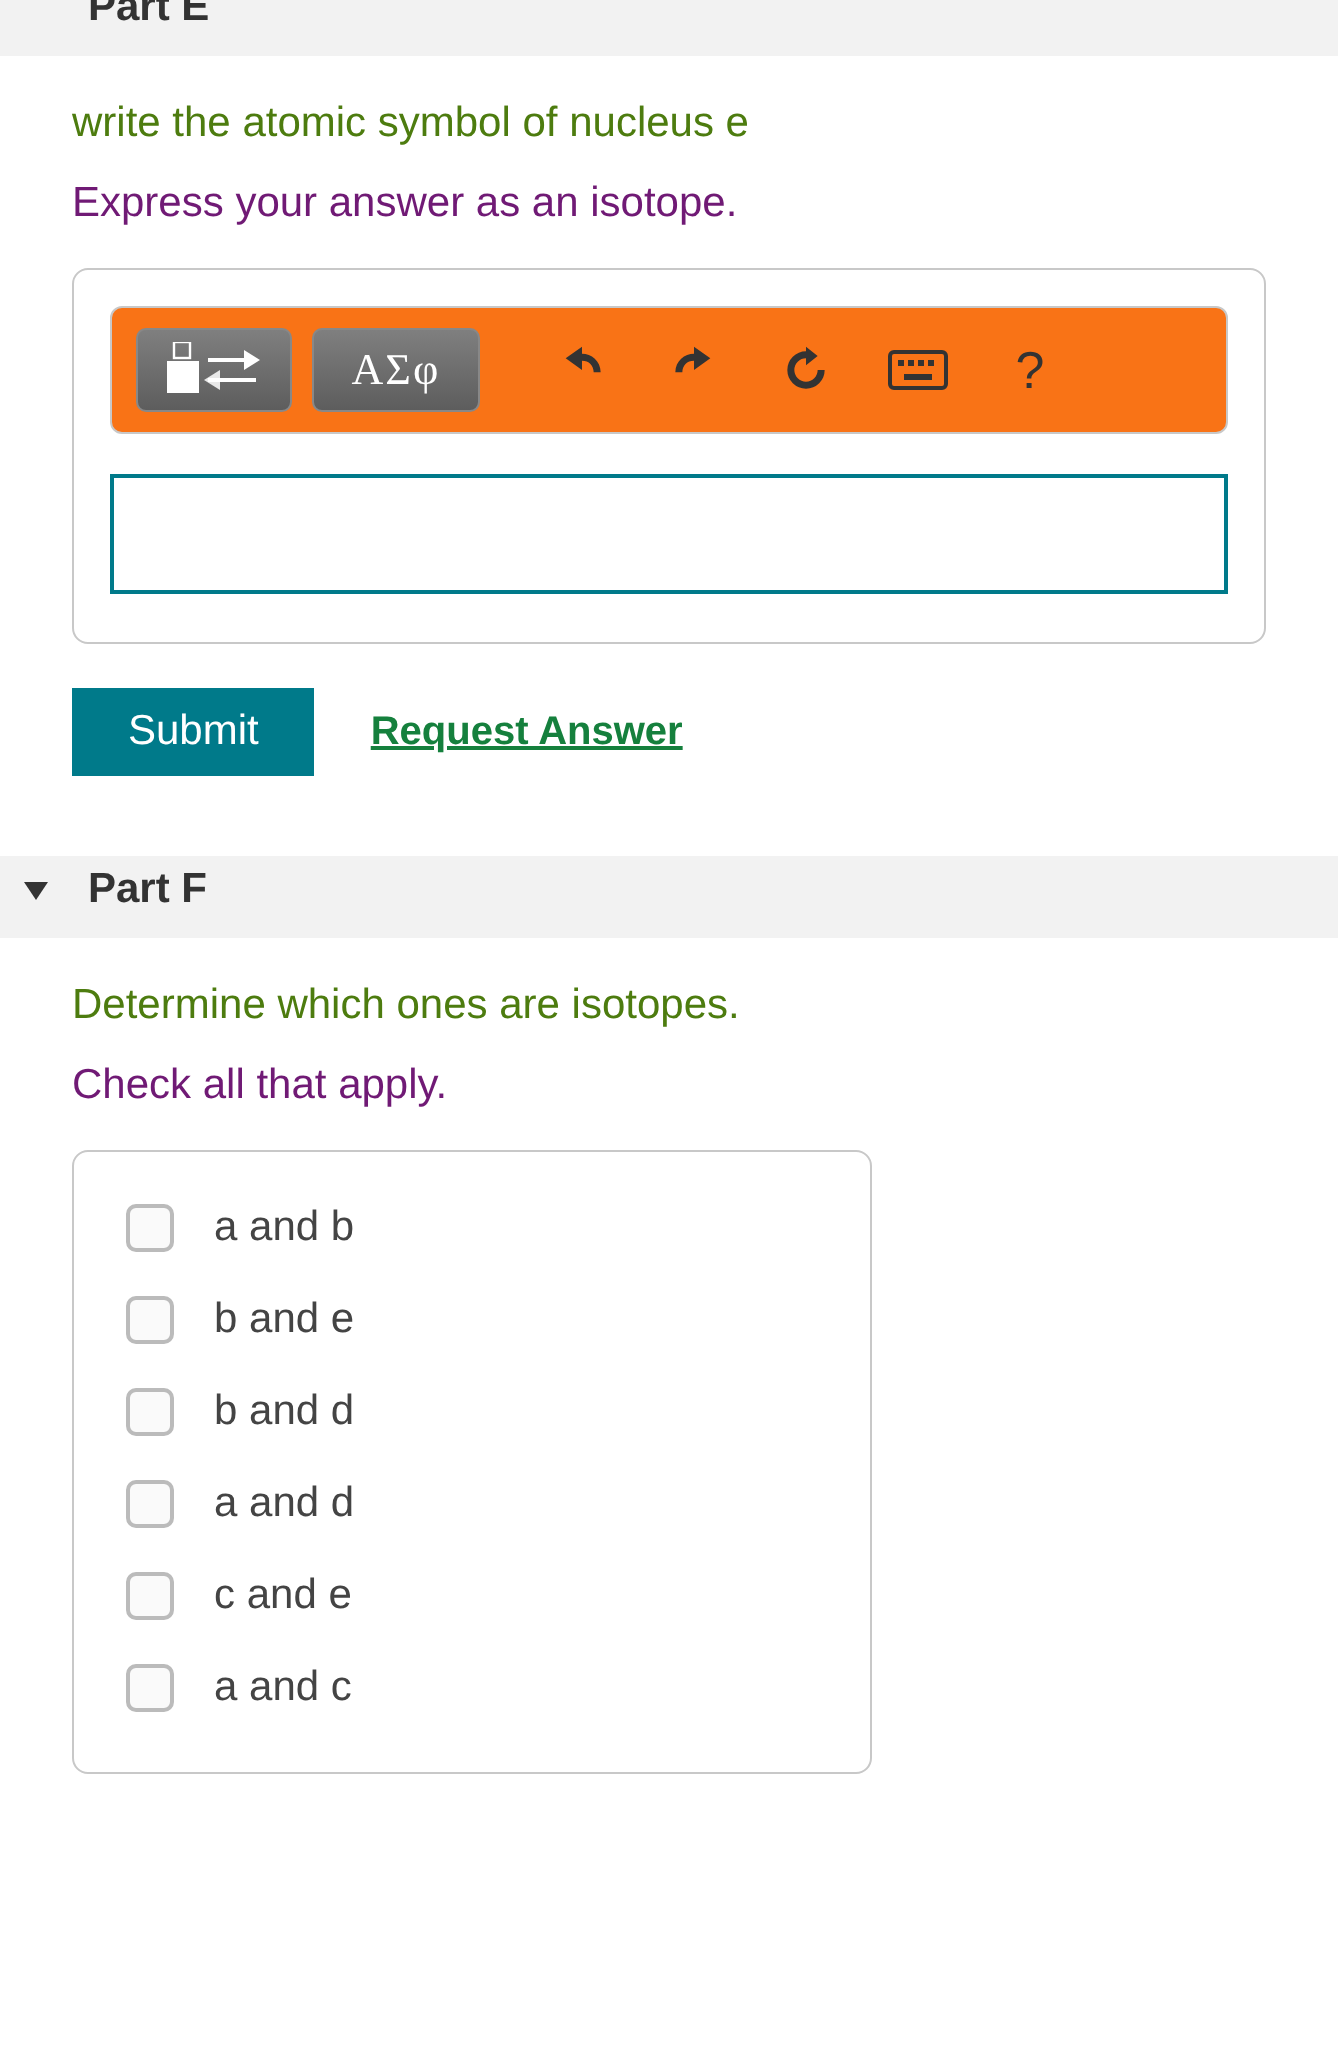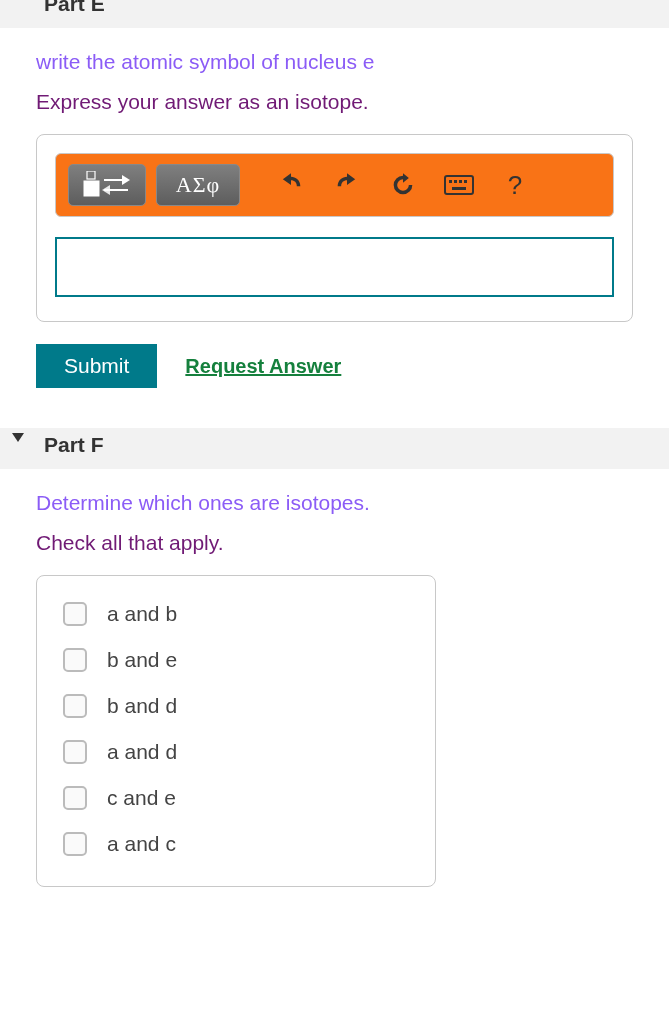--- a/index.html
+++ b/index.html
@@ -5,40 +5,40 @@
   * { box-sizing: border-box; margin: 0; padding: 0; }
   body {
     font-family: -apple-system, BlinkMacSystemFont, "Segoe UI", Helvetica, Arial, sans-serif;
     background: #fff;
     color: #333;
     width: 669px;
   }
   .part-header {
     background: #f2f2f2;
     display: flex;
-    align-items: flex-start;
+    align-items: center;
     padding: 5px 8px 12px 8px;
     font-weight: 700;
     font-size: 21px;
     color: #333;
   }
   .part-header .caret {
     width: 0; height: 0;
     border-left: 6px solid transparent;
     border-right: 6px solid transparent;
     border-top: 9px solid #333;
     margin-right: 20px;
     margin-left: 4px;
   }
   .part-body {
     padding: 22px 36px 40px 36px;
   }
   .question-text {
     font-size: 21px;
-    color: #8b5cf6;
+    color: #4d7c0f;
     margin-bottom: 16px;
   }
   .instruction-text {
     font-size: 21px;
     font-weight: 400;
     color: #701a75;
     margin-bottom: 20px;
   }
   .answer-panel {
     border: 1px solid #c8c8c8;

